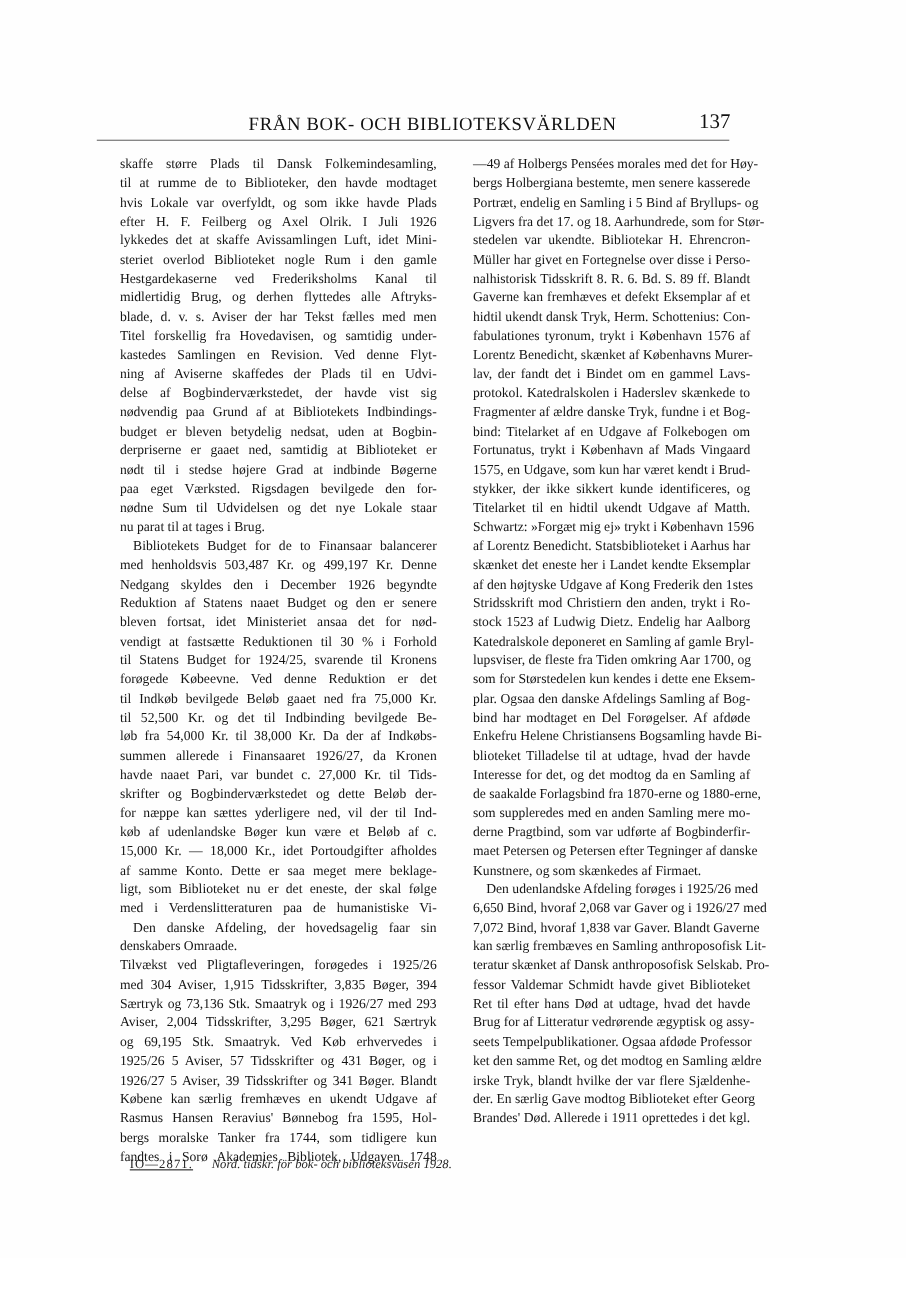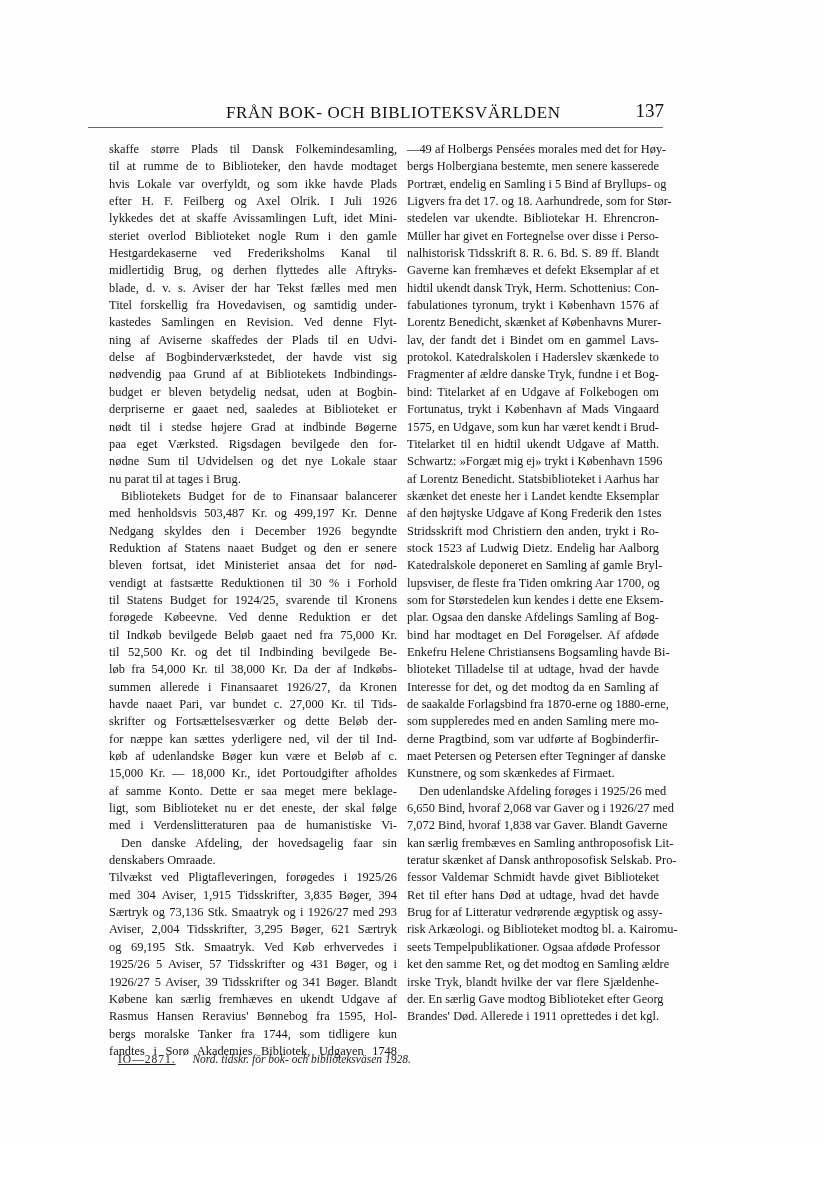--- a/index.html
+++ b/index.html
@@ -56,21 +56,21 @@
     }
     .column {
       position: absolute;
       top: 141px;
       font-family: "Liberation Serif", "DejaVu Serif", serif;
       font-size: 12.4px;
       line-height: 17.35px;
       color: #151515;
     }
     .col-left { left: 109px; width: 288px; }
-    .col-right { left: 407px; width: 252px; }
+    .col-right { left: 430px; width: 252px; }
     .line {
       display: block;
       white-space: nowrap;
       text-align: justify;
       text-align-last: justify;
       height: 17.35px;
       overflow: visible;
     }
     .line.last {
       text-align-last: left;
@@ -116,39 +116,39 @@
       <span class="line">steriet overlod Biblioteket nogle Rum i den gamle</span>
       <span class="line">Hestgardekaserne ved Frederiksholms Kanal til</span>
       <span class="line">midlertidig Brug, og derhen flyttedes alle Aftryks-</span>
       <span class="line">blade, d. v. s. Aviser der har Tekst fælles med men</span>
       <span class="line">Titel forskellig fra Hovedavisen, og samtidig under-</span>
       <span class="line">kastedes Samlingen en Revision. Ved denne Flyt-</span>
       <span class="line">ning af Aviserne skaffedes der Plads til en Udvi-</span>
       <span class="line">delse af Bogbinderværkstedet, der havde vist sig</span>
       <span class="line">nødvendig paa Grund af at Bibliotekets Indbindings-</span>
       <span class="line">budget er bleven betydelig nedsat, uden at Bogbin-</span>
-      <span class="line">derpriserne er gaaet ned, saaledes at Biblioteket er</span>
+      <span class="line">derpriserne er gaaet ned, samtidig at Biblioteket er</span>
       <span class="line">nødt til i stedse højere Grad at indbinde Bøgerne</span>
       <span class="line">paa eget Værksted. Rigsdagen bevilgede den for-</span>
       <span class="line">nødne Sum til Udvidelsen og det nye Lokale staar</span>
       <span class="line last">nu parat til at tages i Brug.</span>
       <span class="line indent">Bibliotekets Budget for de to Finansaar balancerer</span>
       <span class="line">med henholdsvis 503,487 Kr. og 499,197 Kr. Denne</span>
       <span class="line">Nedgang skyldes den i December 1926 begyndte</span>
       <span class="line">Reduktion af Statens naaet Budget og den er senere</span>
       <span class="line">bleven fortsat, idet Ministeriet ansaa det for nød-</span>
       <span class="line">vendigt at fastsætte Reduktionen til 30 % i Forhold</span>
       <span class="line">til Statens Budget for 1924/25, svarende til Kronens</span>
       <span class="line">forøgede Købeevne. Ved denne Reduktion er det</span>
       <span class="line">til Indkøb bevilgede Beløb gaaet ned fra 75,000 Kr.</span>
       <span class="line">til 52,500 Kr. og det til Indbinding bevilgede Be-</span>
       <span class="line">løb fra 54,000 Kr. til 38,000 Kr. Da der af Indkøbs-</span>
       <span class="line">summen allerede i Finansaaret 1926/27, da Kronen</span>
       <span class="line">havde naaet Pari, var bundet c. 27,000 Kr. til Tids-</span>
-      <span class="line">skrifter og Fortsættelsesværker og dette Beløb der-</span>
+      <span class="line">skrifter og Bogbinderværkstedet og dette Beløb der-</span>
       <span class="line">for næppe kan sættes yderligere ned, vil der til Ind-</span>
       <span class="line">køb af udenlandske Bøger kun være et Beløb af c.</span>
       <span class="line">15,000 Kr. — 18,000 Kr., idet Portoudgifter afholdes</span>
       <span class="line">af samme Konto. Dette er saa meget mere beklage-</span>
       <span class="line">ligt, som Biblioteket nu er det eneste, der skal følge</span>
       <span class="line">med i Verdenslitteraturen paa de humanistiske Vi-</span>
       <span class="line indent">Den danske Afdeling, der hovedsagelig faar sin</span>
       <span class="line last">denskabers Omraade.</span>
       <span class="line">Tilvækst ved Pligtafleveringen, forøgedes i 1925/26</span>
       <span class="line">med 304 Aviser, 1,915 Tidsskrifter, 3,835 Bøger, 394</span>
@@ -173,20 +173,21 @@
       <span class="line">Gaverne kan fremhæves et defekt Eksemplar af et</span>
       <span class="line">hidtil ukendt dansk Tryk, Herm. Schottenius: Con-</span>
       <span class="line">fabulationes tyronum, trykt i København 1576 af</span>
       <span class="line">Lorentz Benedicht, skænket af Københavns Murer-</span>
       <span class="line">lav, der fandt det i Bindet om en gammel Lavs-</span>
       <span class="line">protokol. Katedralskolen i Haderslev skænkede to</span>
       <span class="line">Fragmenter af ældre danske Tryk, fundne i et Bog-</span>
       <span class="line">bind: Titelarket af en Udgave af Folkebogen om</span>
       <span class="line">Fortunatus, trykt i København af Mads Vingaard</span>
       <span class="line">1575, en Udgave, som kun har været kendt i Brud-</span>
+      <span class="line">stykker, der ikke sikkert kunde identificeres, og</span>
       <span class="line">Titelarket til en hidtil ukendt Udgave af Matth.</span>
       <span class="line">Schwartz: »Forgæt mig ej» trykt i København 1596</span>
       <span class="line">af Lorentz Benedicht. Statsbiblioteket i Aarhus har</span>
       <span class="line">skænket det eneste her i Landet kendte Eksemplar</span>
       <span class="line">af den højtyske Udgave af Kong Frederik den 1stes</span>
       <span class="line">Stridsskrift mod Christiern den anden, trykt i Ro-</span>
       <span class="line">stock 1523 af Ludwig Dietz. Endelig har Aalborg</span>
       <span class="line">Katedralskole deponeret en Samling af gamle Bryl-</span>
       <span class="line">lupsviser, de fleste fra Tiden omkring Aar 1700, og</span>
       <span class="line">som for Størstedelen kun kendes i dette ene Eksem-</span>
@@ -201,21 +202,20 @@
       <span class="line">maet Petersen og Petersen efter Tegninger af danske</span>
       <span class="line last">Kunstnere, og som skænkedes af Firmaet.</span>
       <span class="line indent">Den udenlandske Afdeling forøges i 1925/26 med</span>
       <span class="line">6,650 Bind, hvoraf 2,068 var Gaver og i 1926/27 med</span>
       <span class="line">7,072 Bind, hvoraf 1,838 var Gaver. Blandt Gaverne</span>
       <span class="line">kan særlig frembæves en Samling anthroposofisk Lit-</span>
       <span class="line">teratur skænket af Dansk anthroposofisk Selskab. Pro-</span>
       <span class="line">fessor Valdemar Schmidt havde givet Biblioteket</span>
       <span class="line">Ret til efter hans Død at udtage, hvad det havde</span>
       <span class="line">Brug for af Litteratur vedrørende ægyptisk og assy-</span>
-      <span class="line">risk Arkæologi. og Biblioteket modtog bl. a. Kairomu-</span>
       <span class="line">seets Tempelpublikationer. Ogsaa afdøde Professor</span>
       <span class="line">ket den samme Ret, og det modtog en Samling ældre</span>
       <span class="line">irske Tryk, blandt hvilke der var flere Sjældenhe-</span>
       <span class="line">der. En særlig Gave modtog Biblioteket efter Georg</span>
       <span class="line">Brandes' Død. Allerede i 1911 oprettedes i det kgl.</span>
     </div>
 
   <div class="footer">
     <span class="sig">IO—2871.</span>
     <span class="journal">Nord. tidskr. för bok- och biblioteksväsen 1928.</span>

